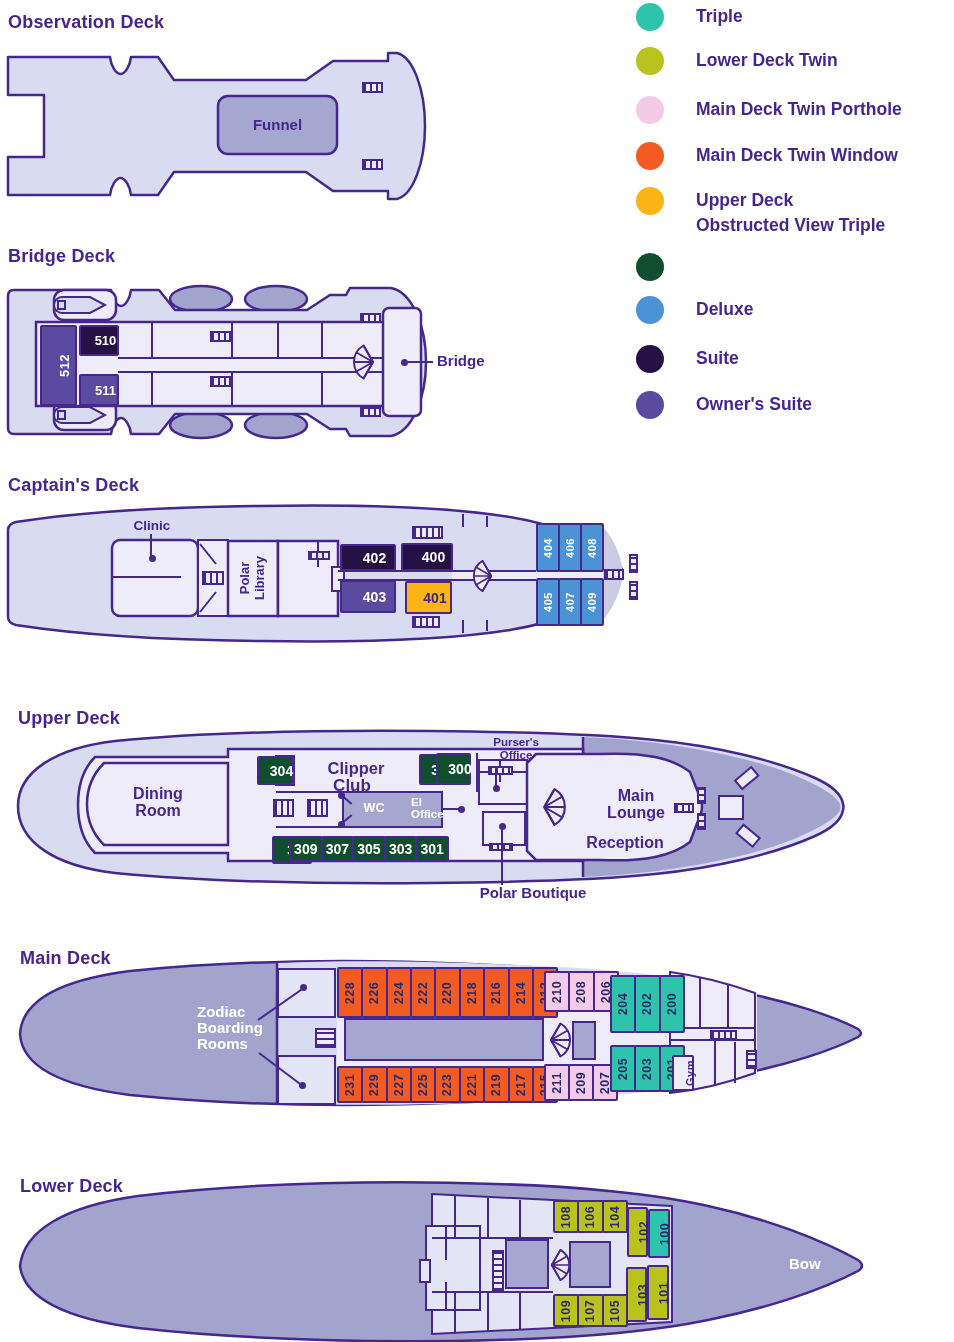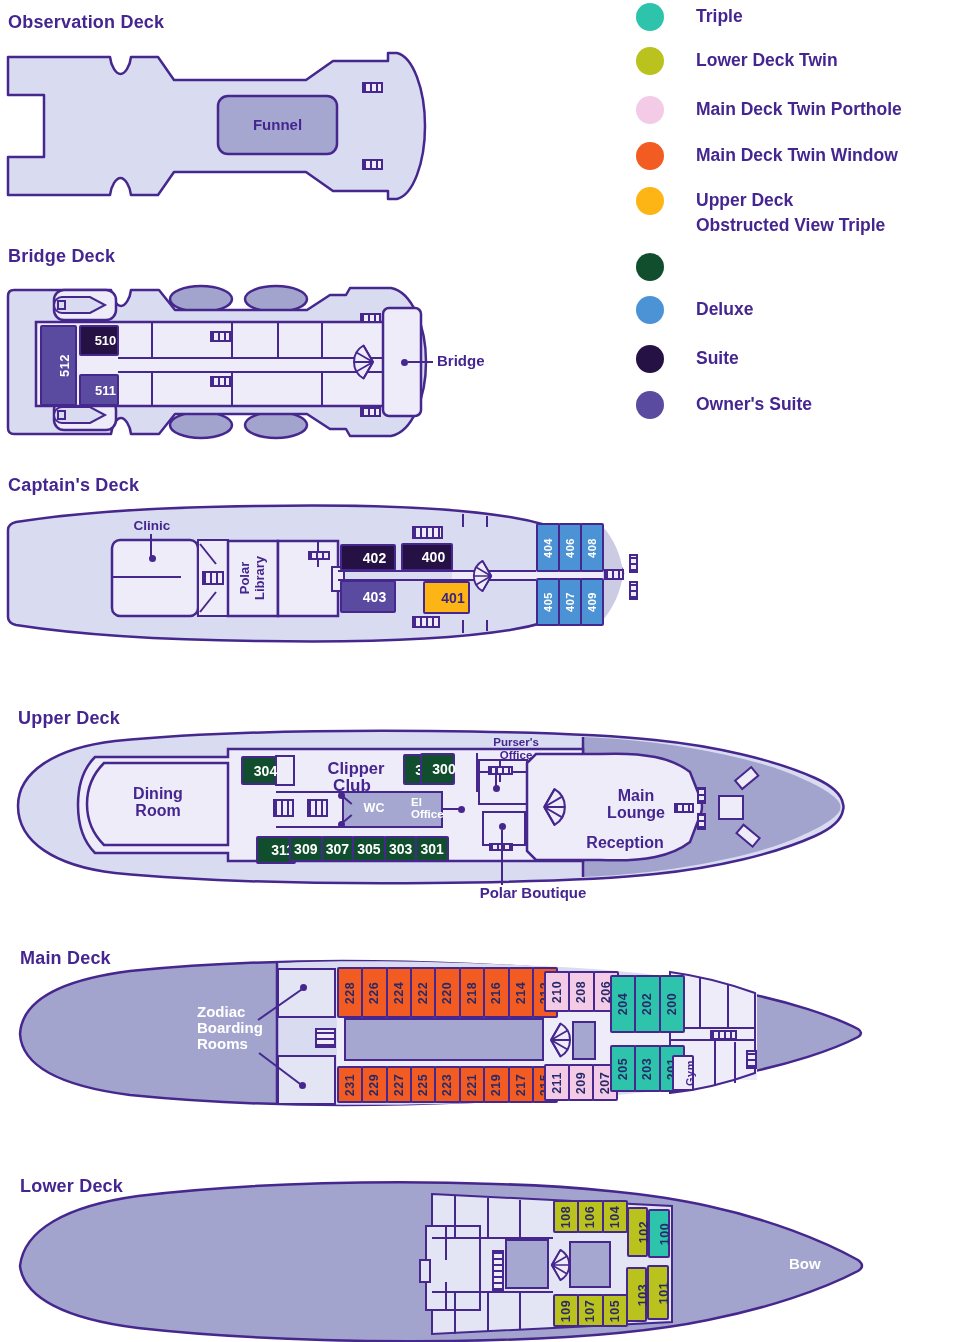--- a/index.html
+++ b/index.html
@@ -26,22 +26,22 @@
   .cabin{box-sizing:border-box;border:2px solid var(--ink);border-radius:2px;
          display:flex;align-items:center;justify-content:center;font-weight:700;color:#fff;}
   .cabin.single{position:absolute;padding-left:13px;}
   .row{position:absolute;display:flex;}
   .row .cabin{flex:1;margin-left:-2px;}
   .row .cabin:first-child{margin-left:0;}
   .vtx{display:block;transform:rotate(-90deg);white-space:nowrap;letter-spacing:.5px;}
   .cat-suite{background:#251143;}
   .cat-owner{background:#5a4aa0;}
   .cat-deluxe{background:#4b93d4;font-size:11px;}
-  .cat-green{background:#114e2d;font-size:14px;}
-  .cat-amber{background:#fdb515;color:#3c2480;font-size:14px;margin-left:18px;}
+  .cat-green{background:#114e2d;font-size:14px;margin-left:16px;}
+  .cat-amber{background:#fdb515;color:#3c2480;font-size:14px;}
   .cat-orange{background:#f25b21;color:#27296a;font-size:12.5px;}
   .cat-pink{background:#f4cbe6;color:#27296a;font-size:12.5px;}
   .cat-teal{background:#2ec4ab;color:#27296a;font-size:12.5px;}
   .cat-lime{background:#bac21d;color:#2b2a66;font-size:12.5px;}
   .cat-room{background:var(--room);color:var(--tx);font-size:11px;}
   
   .st{position:absolute;box-sizing:border-box;border:2px solid var(--ink);background:var(--room);}
   .st.w{background:repeating-linear-gradient(90deg,var(--ink) 0 2px,transparent 2px 6px) var(--room);}
   .st.t{background:repeating-linear-gradient(0deg,var(--ink) 0 2px,transparent 2px 6px) var(--room);}
   

